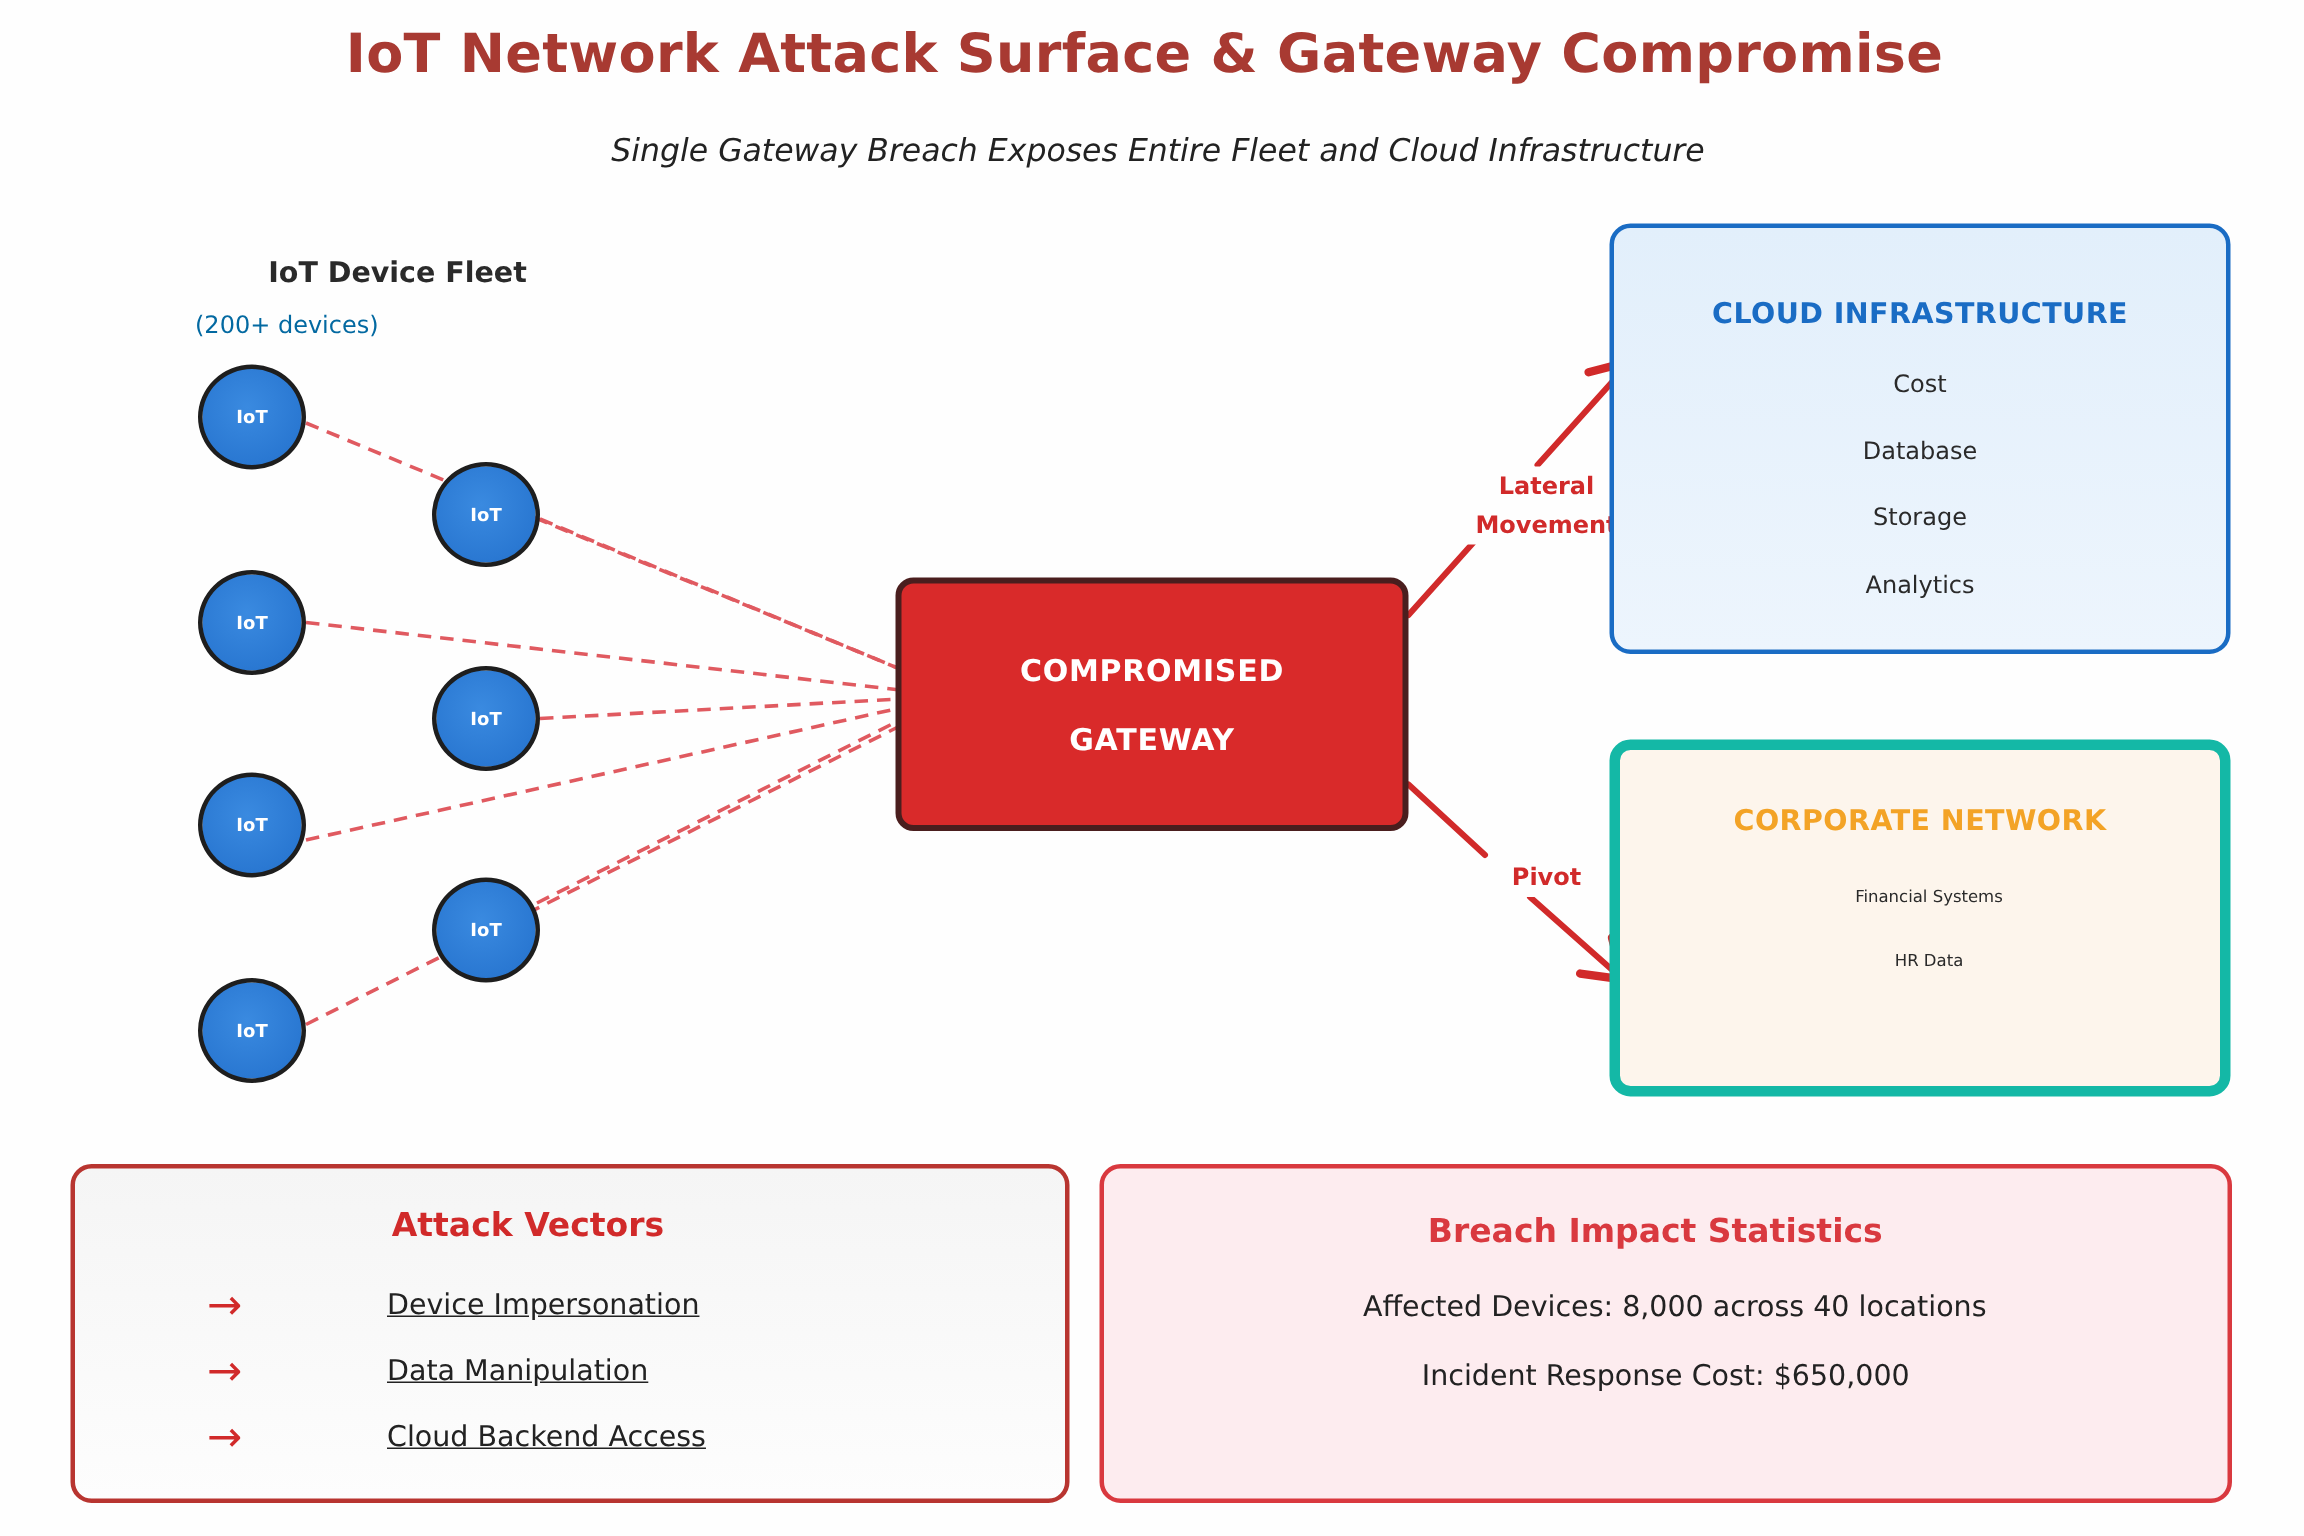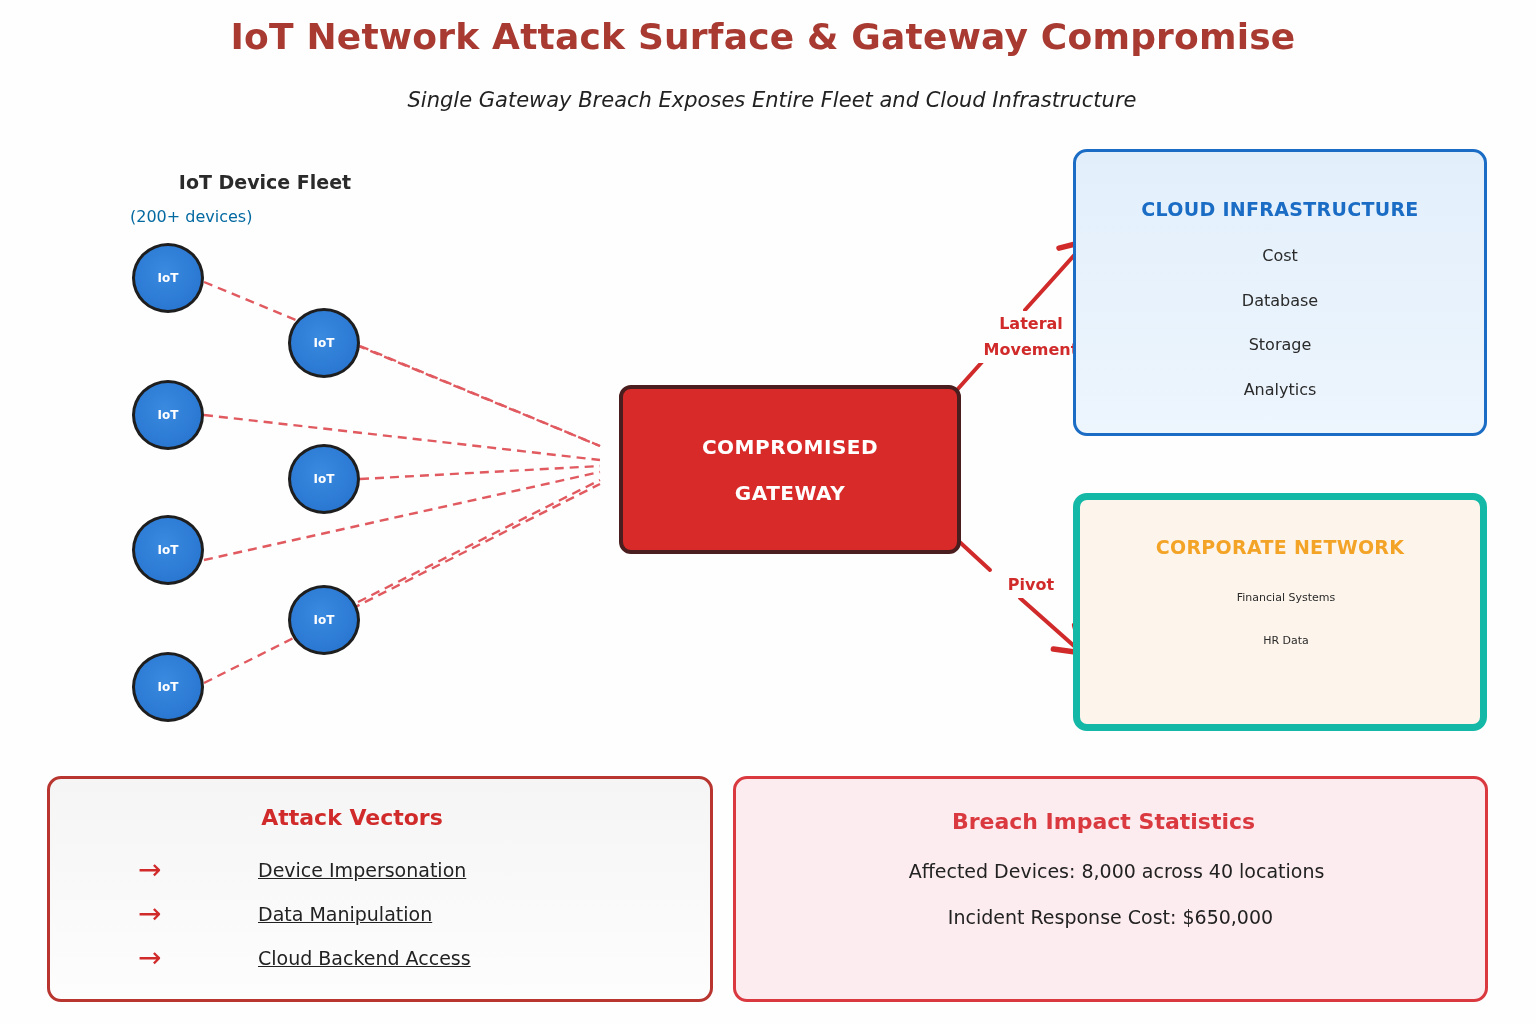--- a/index.html
+++ b/index.html
@@ -31,21 +31,21 @@
       background: radial-gradient(circle at 45% 40%, #3a8ae0, #2a78d2 70%, #246cc2);
       border: 3px solid #1e1e1e;
       display: flex; align-items: center; justify-content: center;
       color: #fff; font-size: 12px; font-weight: bold;
     }
 
     .gateway {
       position: absolute; left: 597px; top: 385px; width: 342px; height: 169px;
       background: #d92a2a; border: 4px solid #4a1e1e; border-radius: 12px;
       display: flex; flex-direction: column; align-items: center; justify-content: center;
-      color: #fff; font-size: 20px; font-weight: bold; letter-spacing: 0.5px; margin-left: 22px;
+      color: #fff; font-size: 20px; font-weight: bold; letter-spacing: 0.5px;
     }
     .gateway span { display: block; line-height: 46px; }
 
     .arrow-label {
       position: absolute; color: #d12a2a; font-size: 16px; font-weight: bold; text-align: center;
       background: #fefefe; line-height: 26px; margin-left: 32px;
     }
 
     .cloud-box {
       position: absolute; left: 1073px; top: 149px; width: 414px; height: 287px;

